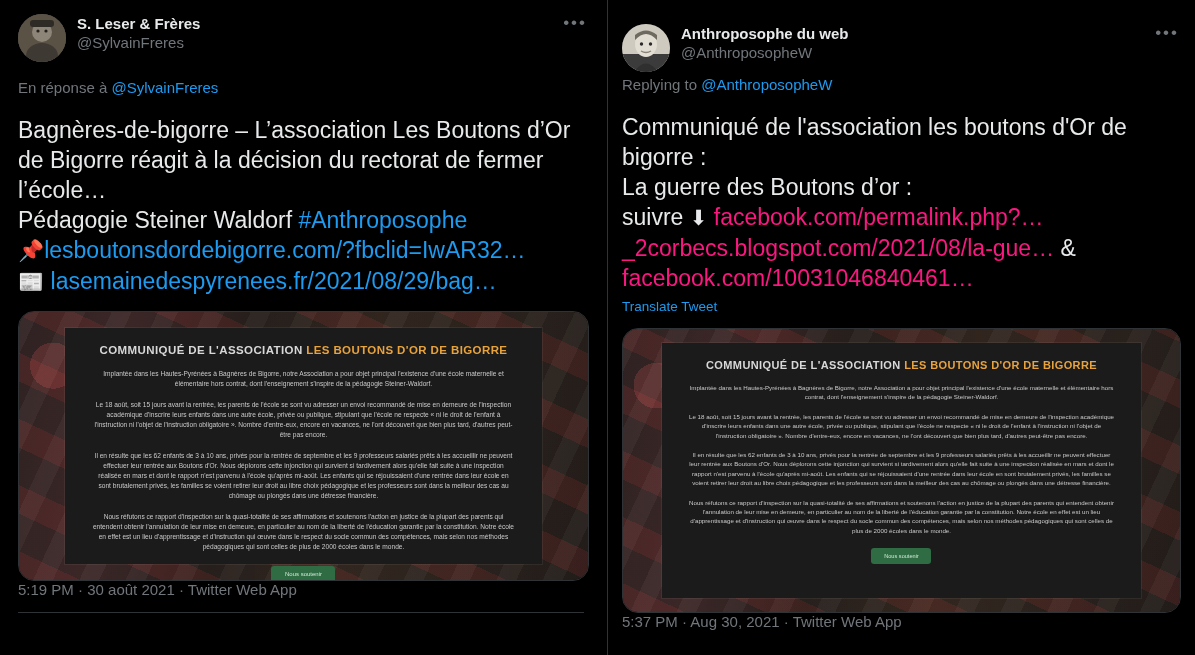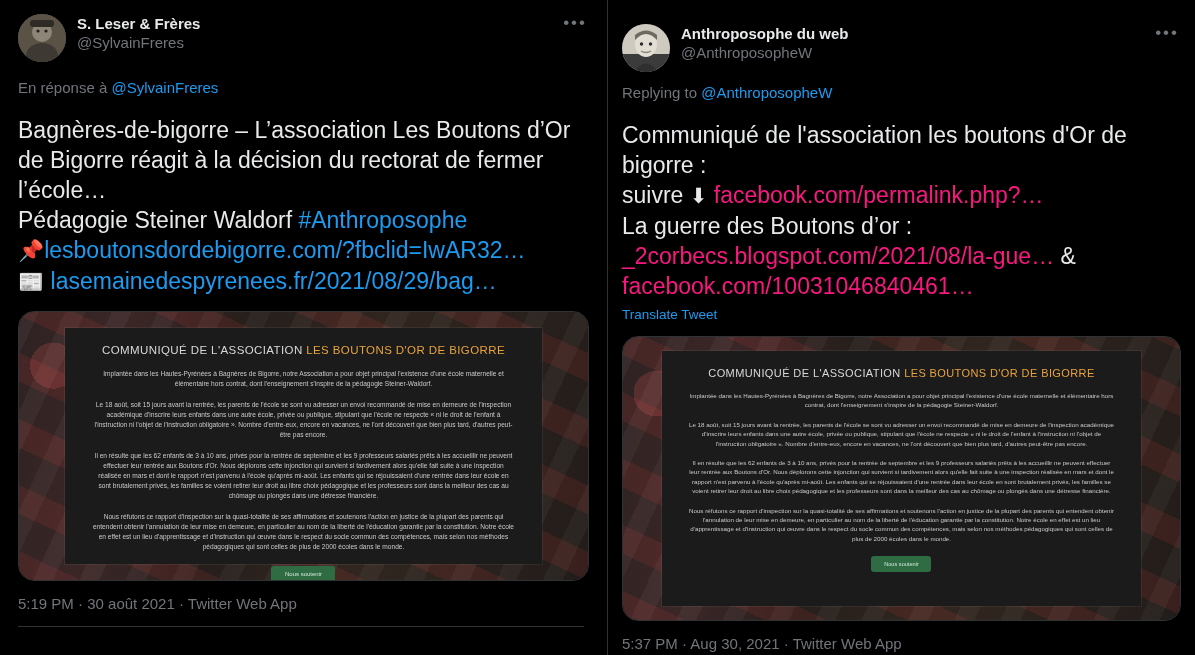--- a/index.html
+++ b/index.html
@@ -53,21 +53,21 @@
     flex: 0 0 auto;
   }
 
   
   .replying {
     font-size: 15px;
     color: #71767b;
     margin: 17px 0 0 0;
   }
   .replying .mention { color: #1d9bf0; }
-  .pane-right .replying { margin-top: 12px; }
+  .pane-right .replying { margin-top: 4px; }
 
   
   .tweet-body {
     font-size: 23px;
     line-height: 30px;
     color: #e7e9ea;
     margin-top: 19px;
     word-wrap: break-word;
   }
   .tweet-body .hash { color: #1d9bf0; }
@@ -104,21 +104,21 @@
   }
   .paper {
     position: relative;
     margin: 0 auto;
     background: #1b1b1b;
     color: #d8d8d8;
     box-shadow: 0 0 0 1px rgba(255,255,255,0.06);
   }
   .doc-title {
     text-align: center;
-    font-weight: normal;
+    font-weight: bold;
     letter-spacing: .4px;
   }
   .doc-title .orange { color: #e8a33d; }
   .doc-p {
     text-align: center;
     color: #c9c9c9;
   }
   .doc-btn {
     margin: 0 auto;
     background: #2f6b43;
@@ -146,21 +146,20 @@
   
   .translate {
     color: #1d9bf0;
     font-size: 13.5px;
     margin-top: 6px;
     cursor: pointer;
   }
   .timestamp {
     font-size: 15px;
     color: #71767b;
-    margin-top: 14px;
   }
   .pane-left .divider {
     margin-top: 14px;
     border-top: 1px solid #2f3336;
     width: 566px;
   }
 </style>
 </head>
 <body>
 
@@ -236,22 +235,22 @@
       </div>
       <div class="more-dots">•••</div>
     </div>
 
     <div class="replying">
       <span>Replying to </span><span class="mention">@AnthroposopheW</span>
     </div>
 
     <div class="tweet-body">
       <span class="bodyline">Communiqué de l'association les boutons d'Or de bigorre :</span>
+      <span class="bodyline">La guerre des Boutons d’or :</span>
       <span class="bodyline"><span>suivre </span><span class="emoji">⬇</span>&nbsp;<span class="link-pink">facebook.com/permalink.php?…</span></span>
-      <span class="bodyline">La guerre des Boutons d’or :</span>
       <span class="bodyline"><span class="link-pink">_2corbecs.blogspot.com/2021/08/la-gue…</span><span> &amp;</span></span>
       <span class="bodyline"><span class="link-pink">facebook.com/10031046840461…</span></span>
     </div>
 
     <div class="translate">Translate Tweet</div>
 
     <div class="media">
       <div class="doc">
         <div class="paper">
           <div class="doc-title"><span>COMMUNIQUÉ DE L'ASSOCIATION </span><span class="orange">LES BOUTONS D'OR DE BIGORRE</span></div>

